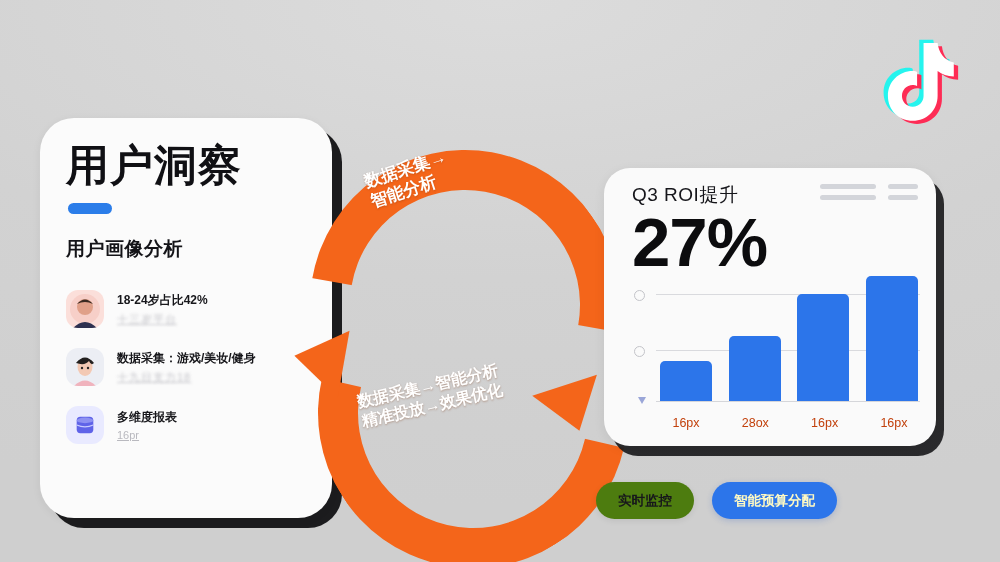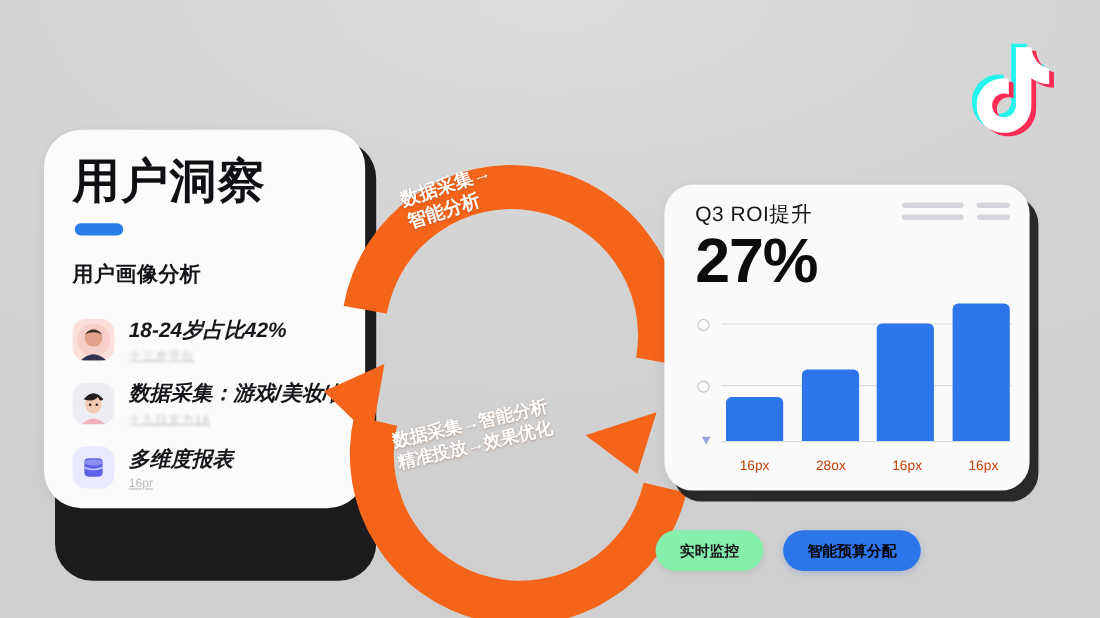--- a/index.html
+++ b/index.html
@@ -17,21 +17,21 @@
     background:
       radial-gradient(120% 90% at 50% 0%, #dcdcdc 0%, #d2d2d2 55%, #cfcfcf 100%);
   }
 
   
   .left-card-shadow{
     position:absolute;left:50px;top:128px;width:292px;height:400px;
     background:#1c1c1e;border-radius:34px;
   }
   .left-card{
-    position:absolute;left:40px;top:118px;width:292px;height:344px;
+    position:absolute;left:40px;top:118px;width:292px;height:400px;
     background:#fbfbfb;border-radius:34px;
     box-shadow:0 2px 10px rgba(0,0,0,.06);
     overflow:hidden;
   }
   .lc-inner{padding:26px 24px 0 26px;}
   .lc-title{
     font-size:43px;line-height:1;font-weight:bold;color:#101014;
     letter-spacing:1px;white-space:nowrap;
   }
   .lc-accent{
@@ -43,21 +43,21 @@
   }
   .lc-list{margin-top:18px;}
   .lc-item{display:flex;align-items:center;gap:13px;height:58px;}
   .lc-ico{
     width:38px;height:38px;border-radius:12px;flex:0 0 38px;position:relative;overflow:hidden;
   }
   .ico-a{background:#fbdfda;}
   .ico-b{background:#eceef4;}
   .ico-c{background:#e9eaff;display:flex;align-items:center;justify-content:center;}
   .lc-texts{display:flex;flex-direction:column;justify-content:center;}
-  .lc-h{font-size:19px;font-weight:bold;color:#17171b;white-space:nowrap;font-style:italic;}
+  .lc-h{font-size:12px;font-weight:bold;color:#17171b;white-space:nowrap;}
   .lc-p{font-size:11px;color:#b9b9bf;margin-top:3px;white-space:nowrap;text-decoration:underline;}
   .lc-p.blur{filter:blur(1.6px);opacity:.85;letter-spacing:1px;}
 
   
   .cycle{position:absolute;left:300px;top:140px;width:290px;height:360px;}
   .arc{position:absolute;border-style:solid;border-color:#f4651a;}
   .arc-top{
     left:10px;top:10px;width:230px;height:230px;
     border-width:40px;border-radius:50%;
     border-right-color:#f4651a;border-top-color:#f4651a;
@@ -95,21 +95,21 @@
     position:absolute;left:612px;top:178px;width:332px;height:278px;
     background:#1c1c1e;border-radius:26px;opacity:.92;
   }
   .chart-card{
     position:absolute;left:604px;top:168px;width:332px;height:278px;
     background:#fafafa;border-radius:26px;overflow:hidden;
     box-shadow:0 3px 12px rgba(0,0,0,.07);
   }
   .cc-head{position:absolute;left:28px;top:14px;}
   .cc-title{font-size:19px;font-weight:normal;color:#15151a;letter-spacing:.5px;}
-  .cc-big{font-size:57px;font-weight:bold;color:#0c0c0e;line-height:.95;margin-top:2px;letter-spacing:-1px;}
+  .cc-big{font-size:69px;font-weight:bold;color:#0c0c0e;line-height:.95;margin-top:2px;letter-spacing:-1px;}
   .cc-legend{position:absolute;right:18px;top:16px;display:flex;gap:12px;}
   .lg-col{display:flex;flex-direction:column;gap:6px;}
   .lg-bar{height:5px;border-radius:3px;background:#d3d5da;}
   .lg-w1{width:56px;} .lg-w2{width:30px;}
 
   .plot{position:absolute;left:30px;top:96px;right:16px;bottom:44px;}
   .gridline{position:absolute;left:22px;right:0;height:1px;background:#d9dade;}
   .ytick{
     position:absolute;left:0;width:9px;height:9px;border:1.6px solid #c3c4c9;border-radius:50%;
   }
@@ -123,22 +123,22 @@
   .bar{width:52px;background:#2c75ea;border-radius:5px 5px 0 0;}
   .xlabels{position:absolute;left:56px;right:16px;bottom:16px;display:flex;justify-content:space-between;}
   .xlab{font-size:12.5px;color:#c2410c;width:52px;text-align:center;}
 
   
   .pills{position:absolute;left:596px;top:482px;display:flex;gap:18px;align-items:center;}
   .pill{
     height:37px;border-radius:19px;display:flex;align-items:center;justify-content:center;
     font-size:13.5px;font-weight:bold;padding:0 22px;white-space:nowrap;
   }
-  .pill-white{background:#86efac;color:#17171b;box-shadow:0 2px 6px rgba(0,0,0,.08);}
-  .pill-blue{background:#2c75ea;color:#000000;box-shadow:0 2px 6px rgba(30,80,190,.22);}
+  .pill-white{background:#4d7c0f;color:#17171b;box-shadow:0 2px 6px rgba(0,0,0,.08);}
+  .pill-blue{background:#2c75ea;color:#fef9c3;box-shadow:0 2px 6px rgba(30,80,190,.22);}
 
   
   .tiktok{position:absolute;left:862px;top:30px;width:108px;height:108px;}
   .tiktok svg{width:100%;height:100%;}
 </style>
 </head>
 <body>
 
 <div id="stage">
   <div class="bg-wash"></div>

